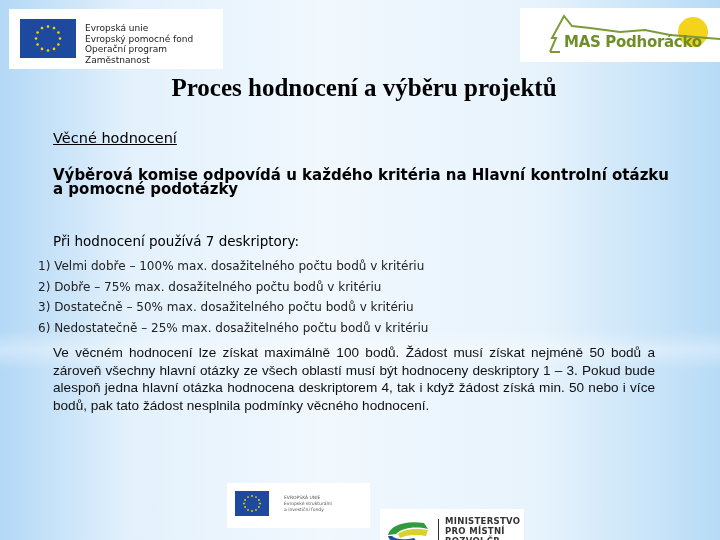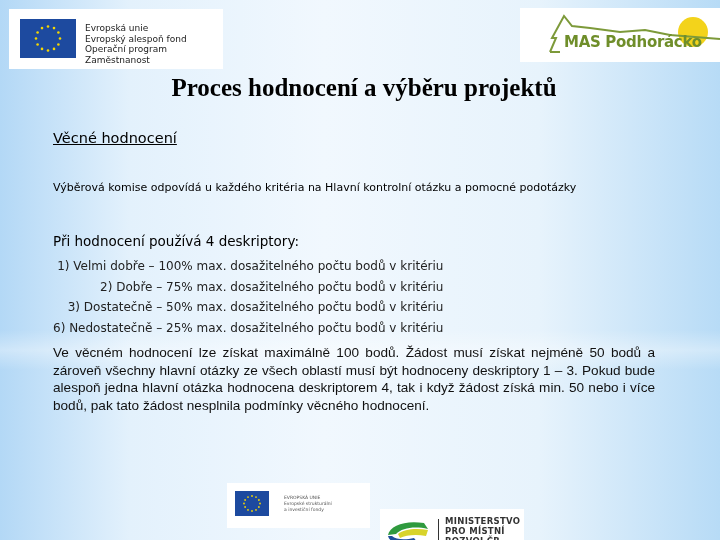--- a/index.html
+++ b/index.html
@@ -33,23 +33,23 @@
   .mmr-divider { position: absolute; left: 58px; top: 10px; width: 1px; height: 26px; background: #333; }
   .mmr-text { position: absolute; left: 65px; top: 7px; font-size: 8.5px; line-height: 10px; font-weight: bold; color: #333; letter-spacing: 0.3px; }
 
   .title {
     position: absolute; left: 0; width: 720px; top: 70px; text-align: center;
     font-family: "Liberation Serif", serif; font-weight: bold; font-size: 25px; color: #000;
   }
   .section-heading {
     position: absolute; left: 53px; top: 130px; font-size: 14.5px; text-decoration: underline; font-weight: normal;
   }
-  .intro { position: absolute; left: 53px; top: 181px; font-size: 11px; line-height: 14px; width: 620px; }
+  .intro { position: absolute; left: 53px; top: 168px; font-size: 15px; line-height: 14px; width: 620px; font-weight: bold; }
   .desc-heading { position: absolute; left: 53px; top: 233px; font-size: 13.5px; }
-  .desc-list { position: absolute; left: 53px; top: 258px; margin: 0; padding: 0; list-style: none; font-size: 12px; color: #222; text-align: right; }
+  .desc-list { position: absolute; left: 38px; top: 258px; margin: 0; padding: 0; list-style: none; font-size: 12px; color: #222; }
   .desc-list li { height: 20.5px; line-height: 16px; }
   .summary {
     position: absolute; left: 53px; top: 344px; width: 602px; font-family: "Liberation Sans", sans-serif;
     font-size: 13.6px; line-height: 17.5px; text-align: justify; color: #111;
   }
 </style>
 </head>
 <body>
 
 <div class="bg-band"></div>
@@ -68,41 +68,41 @@
           <circle cx="22" cy="29.9" r="1.3"></circle>
           <circle cx="17.6" cy="25.5" r="1.3"></circle>
         <circle cx="16" cy="19.5" r="1.3"></circle>
           <circle cx="17.6" cy="13.5" r="1.3"></circle>
           <circle cx="22" cy="9.1" r="1.3"></circle>
       </g>
     </svg>
   </div>
   <div class="eu-text">
     <div>Evropská unie</div>
-    <div>Evropský alespoň fond</div>
+    <div>Evropský pomocné fond</div>
     <div>Operační program Zaměstnanost</div>
   </div>
 </div>
 
 <div class="logo-box" id="logo-mas">
   <svg class="mas-svg" width="212" height="54" viewBox="0 0 212 54">
     <circle cx="173" cy="24" r="15" fill="#f3d31b"></circle>
     <path d="M30 44 L36 30 L32 30 L44 8 L52 18 L70 20 L100 24 L125 22 L150 27 L175 29 L200 31" fill="none" stroke="#7d9a3a" stroke-width="2"></path>
     <path d="M30 44 L40 44" stroke="#7d9a3a" stroke-width="2"></path>
   </svg>
   <div class="mas-name">MAS Podhorácko</div>
 </div>
 
 <h1 class="title" style="margin:4px;font-family:Liberation Serif, serif;">Proces hodnocení a výběru projektů</h1>
 
 <div class="section-heading">Věcné hodnocení</div>
 
 <div class="intro">Výběrová komise odpovídá u každého kritéria na Hlavní kontrolní otázku a pomocné podotázky</div>
 
-<div class="desc-heading">Při hodnocení používá 4 deskriptory:</div>
+<div class="desc-heading">Při hodnocení používá 7 deskriptory:</div>
 
 <ul class="desc-list">
   <li>1) Velmi dobře – 100% max. dosažitelného počtu bodů v kritériu</li>
   <li>2) Dobře – 75% max. dosažitelného počtu bodů v kritériu</li>
   <li>3) Dostatečně – 50% max. dosažitelného počtu bodů v kritériu</li>
   <li>6) Nedostatečně – 25% max. dosažitelného počtu bodů v kritériu</li>
 </ul>
 
 <div class="summary">Ve věcném hodnocení lze získat maximálně 100 bodů. Žádost musí získat nejméně 50 bodů a zároveň všechny hlavní otázky ze všech oblastí musí být hodnoceny deskriptory 1 – 3. Pokud bude alespoň jedna hlavní otázka hodnocena deskriptorem 4, tak i když žádost získá min. 50 nebo i více bodů, pak tato žádost nesplnila podmínky věcného hodnocení.</div>
 

